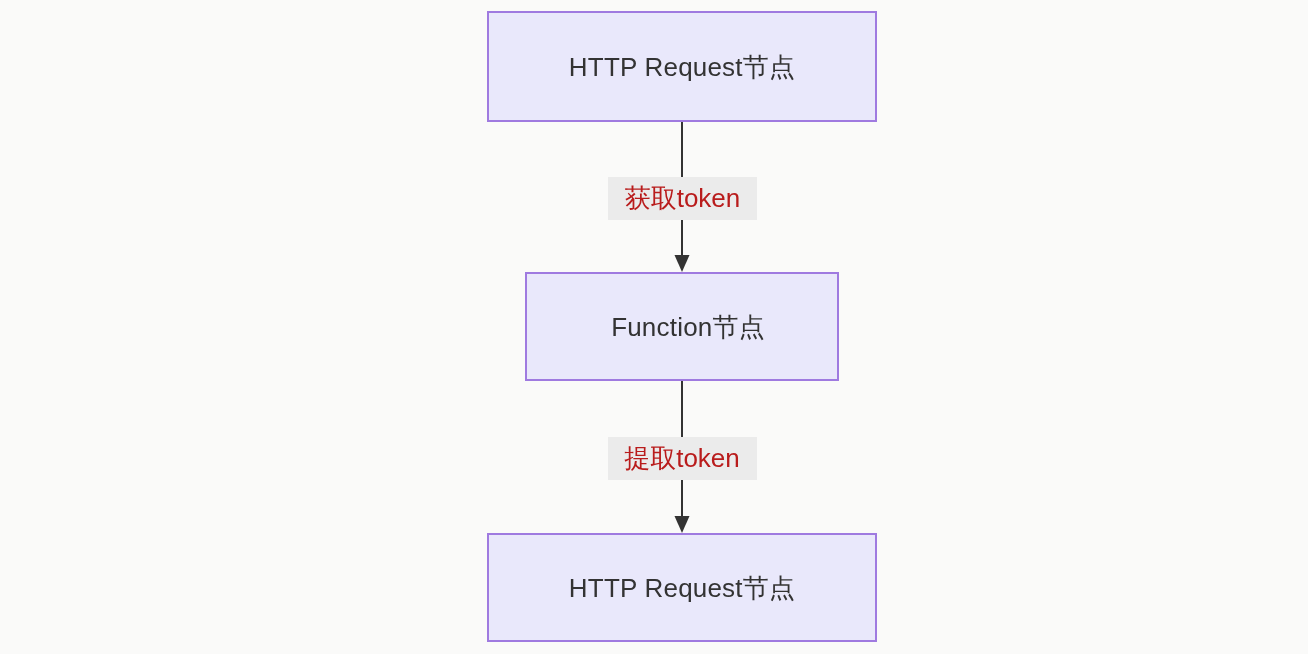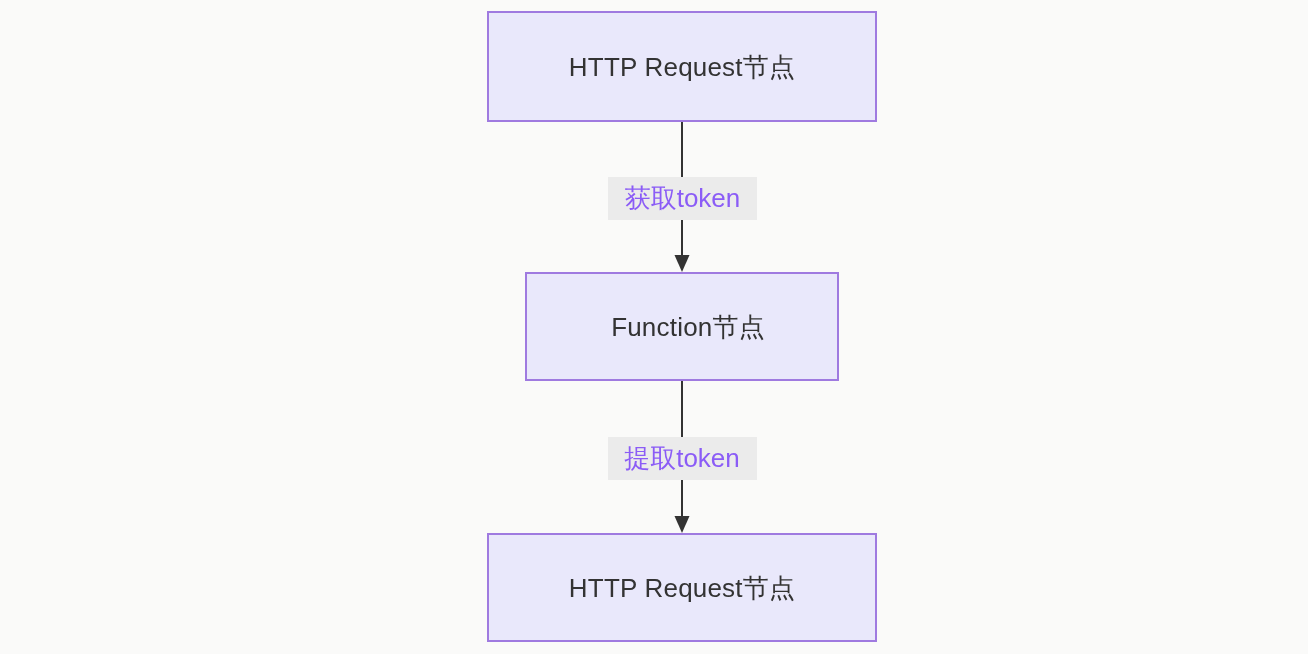--- a/index.html
+++ b/index.html
@@ -61,21 +61,21 @@
   }
   .edge-arrow-head {
     fill: #333333;
     stroke: none;
   }
 
   
   .edge-label {
     position: absolute;
     background: #ebebeb;
-    color: #8b5cf6;
+    color: #b91c1c;
     font-size: 26px;
     line-height: 1;
     white-space: nowrap;
     padding: 8px 8px 9px 8px;
     box-sizing: border-box;
     text-align: center;
   }
   #edge-label-get-token     { left: 608px; top: 177px; width: 149px; }
   #edge-label-extract-token { left: 608px; top: 437px; width: 149px; padding-left: 7px; }
 </style>

